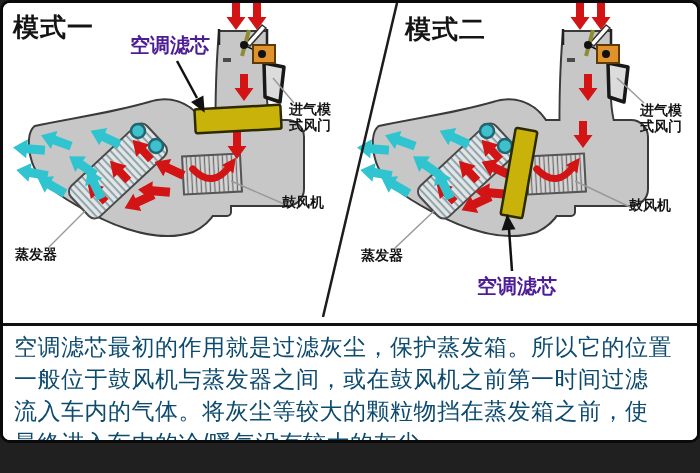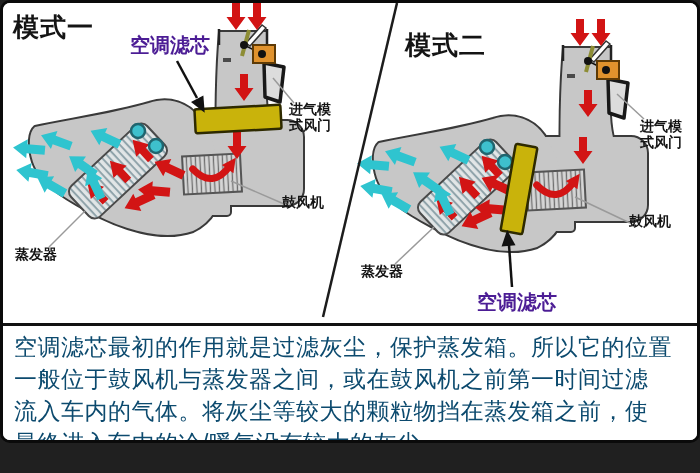--- a/index.html
+++ b/index.html
@@ -4,21 +4,21 @@
 <style>
   html,body{margin:0;padding:0;background:#202020;}
   .frame{
     position:relative;width:700px;height:443px;box-sizing:border-box;
     background:#ffffff;border:3px solid #0a0a0a;border-radius:10px;
     overflow:hidden;font-family:Liberation Sans, sans-serif;
   }
   .diagram-area{position:relative;width:694px;height:320px;background:#ffffff;}
   .panel{position:absolute;top:0;width:350px;height:320px;}
   .panel.left{left:0;}
-  .panel.right{left:344px;margin-top:16px;}
+  .panel.right{left:344px;}
   .panel svg{position:absolute;left:0;top:0;}
   .lbl{position:absolute;color:#141414;font-weight:700;line-height:1.12;white-space:pre-line;}
   .panel-title{font-size:26px;font-weight:700;letter-spacing:1px;}
   .filter-label{color:#4c1d95;font-size:20px;}
   .small-lbl{font-size:14px;}
   .divider-svg{position:absolute;left:0;top:0;pointer-events:none;}
   .text-section{
     position:relative;width:694px;height:147px;box-sizing:border-box;
     border-top:3px solid #111;background:#ffffff;
     padding:5px 10px 0 11px;

